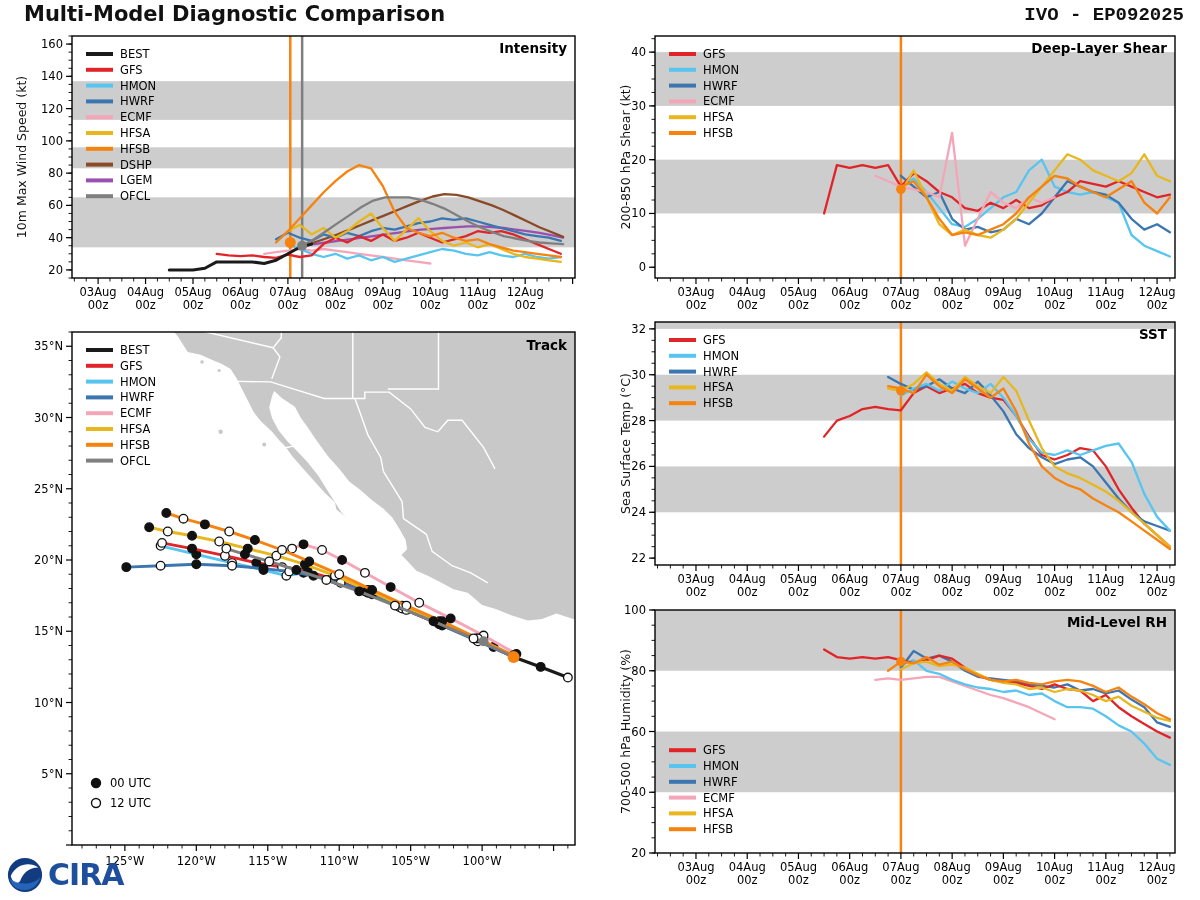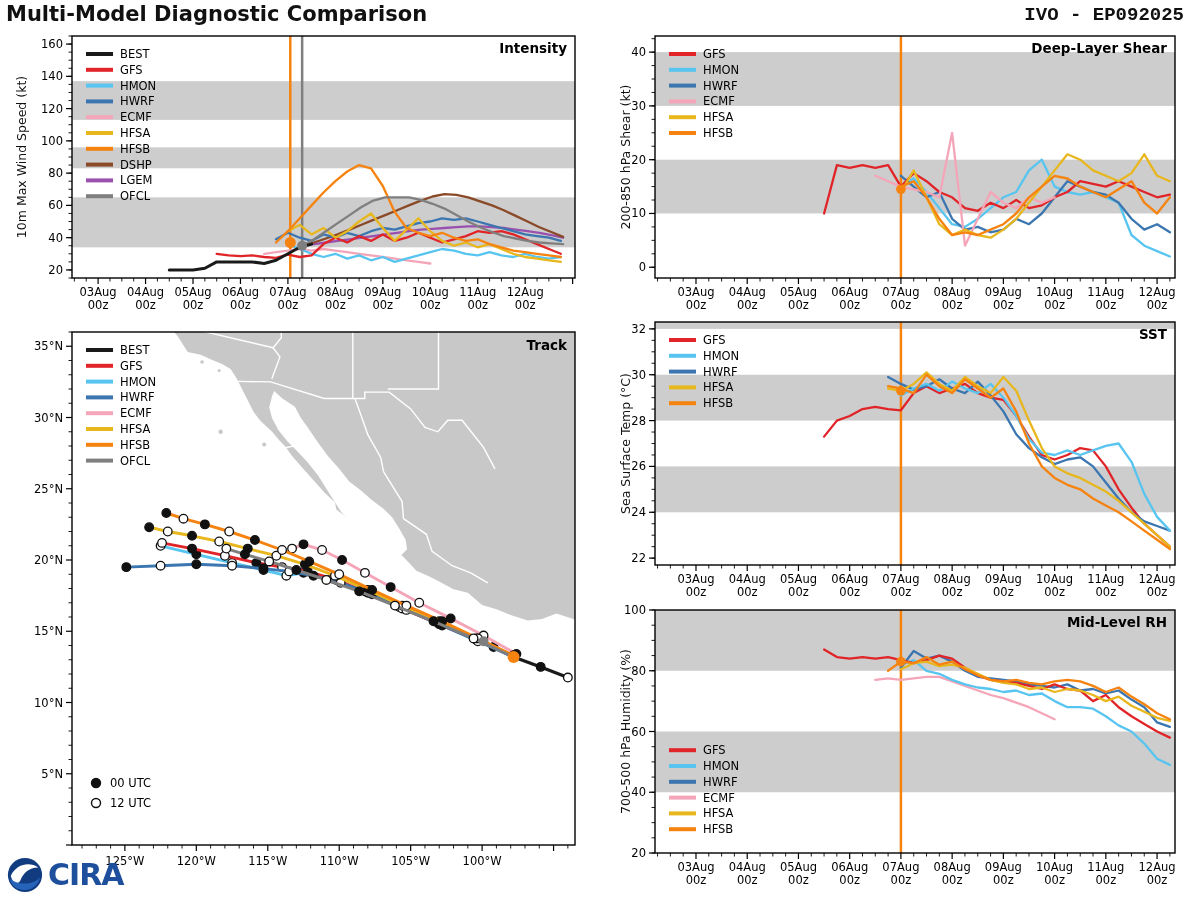--- a/index.html
+++ b/index.html
@@ -1,18 +1,18 @@
 <!DOCTYPE html>
 <html><head>
 <meta charset="utf-8">
 <style>
   html,body{margin:0;padding:0;background:#fff;}
   #stage{position:relative;width:1200px;height:900px;background:#fff;
          font-family:"DejaVu Sans","Liberation Sans",sans-serif;overflow:hidden;}
-  .hdr-title{position:absolute;left:6px;top:2px;font-size:21px;font-weight:bold;color:#111;}
+  .hdr-title{position:absolute;left:24px;top:2px;font-size:21px;font-weight:bold;color:#111;}
   .hdr-storm{position:absolute;right:16px;top:4px;font-size:19px;font-weight:bold;color:#111;font-family:Liberation Mono, monospace;}
   .panel{position:absolute;}
   #p-intensity{left:72px;top:36px;width:503px;height:242px;}
   #p-track{left:72px;top:332px;width:503px;height:513px;}
   #p-shear{left:655px;top:36px;width:520px;height:242px;}
   #p-sst{left:655px;top:322px;width:520px;height:243px;}
   #p-rh{left:655px;top:610px;width:520px;height:243px;}
   .ylab{position:absolute;transform:rotate(-90deg);transform-origin:top left;
         text-align:center;font-size:12.5px;color:#111;white-space:nowrap;}
   #yl-int{left:14px;top:278px;width:242px;}

